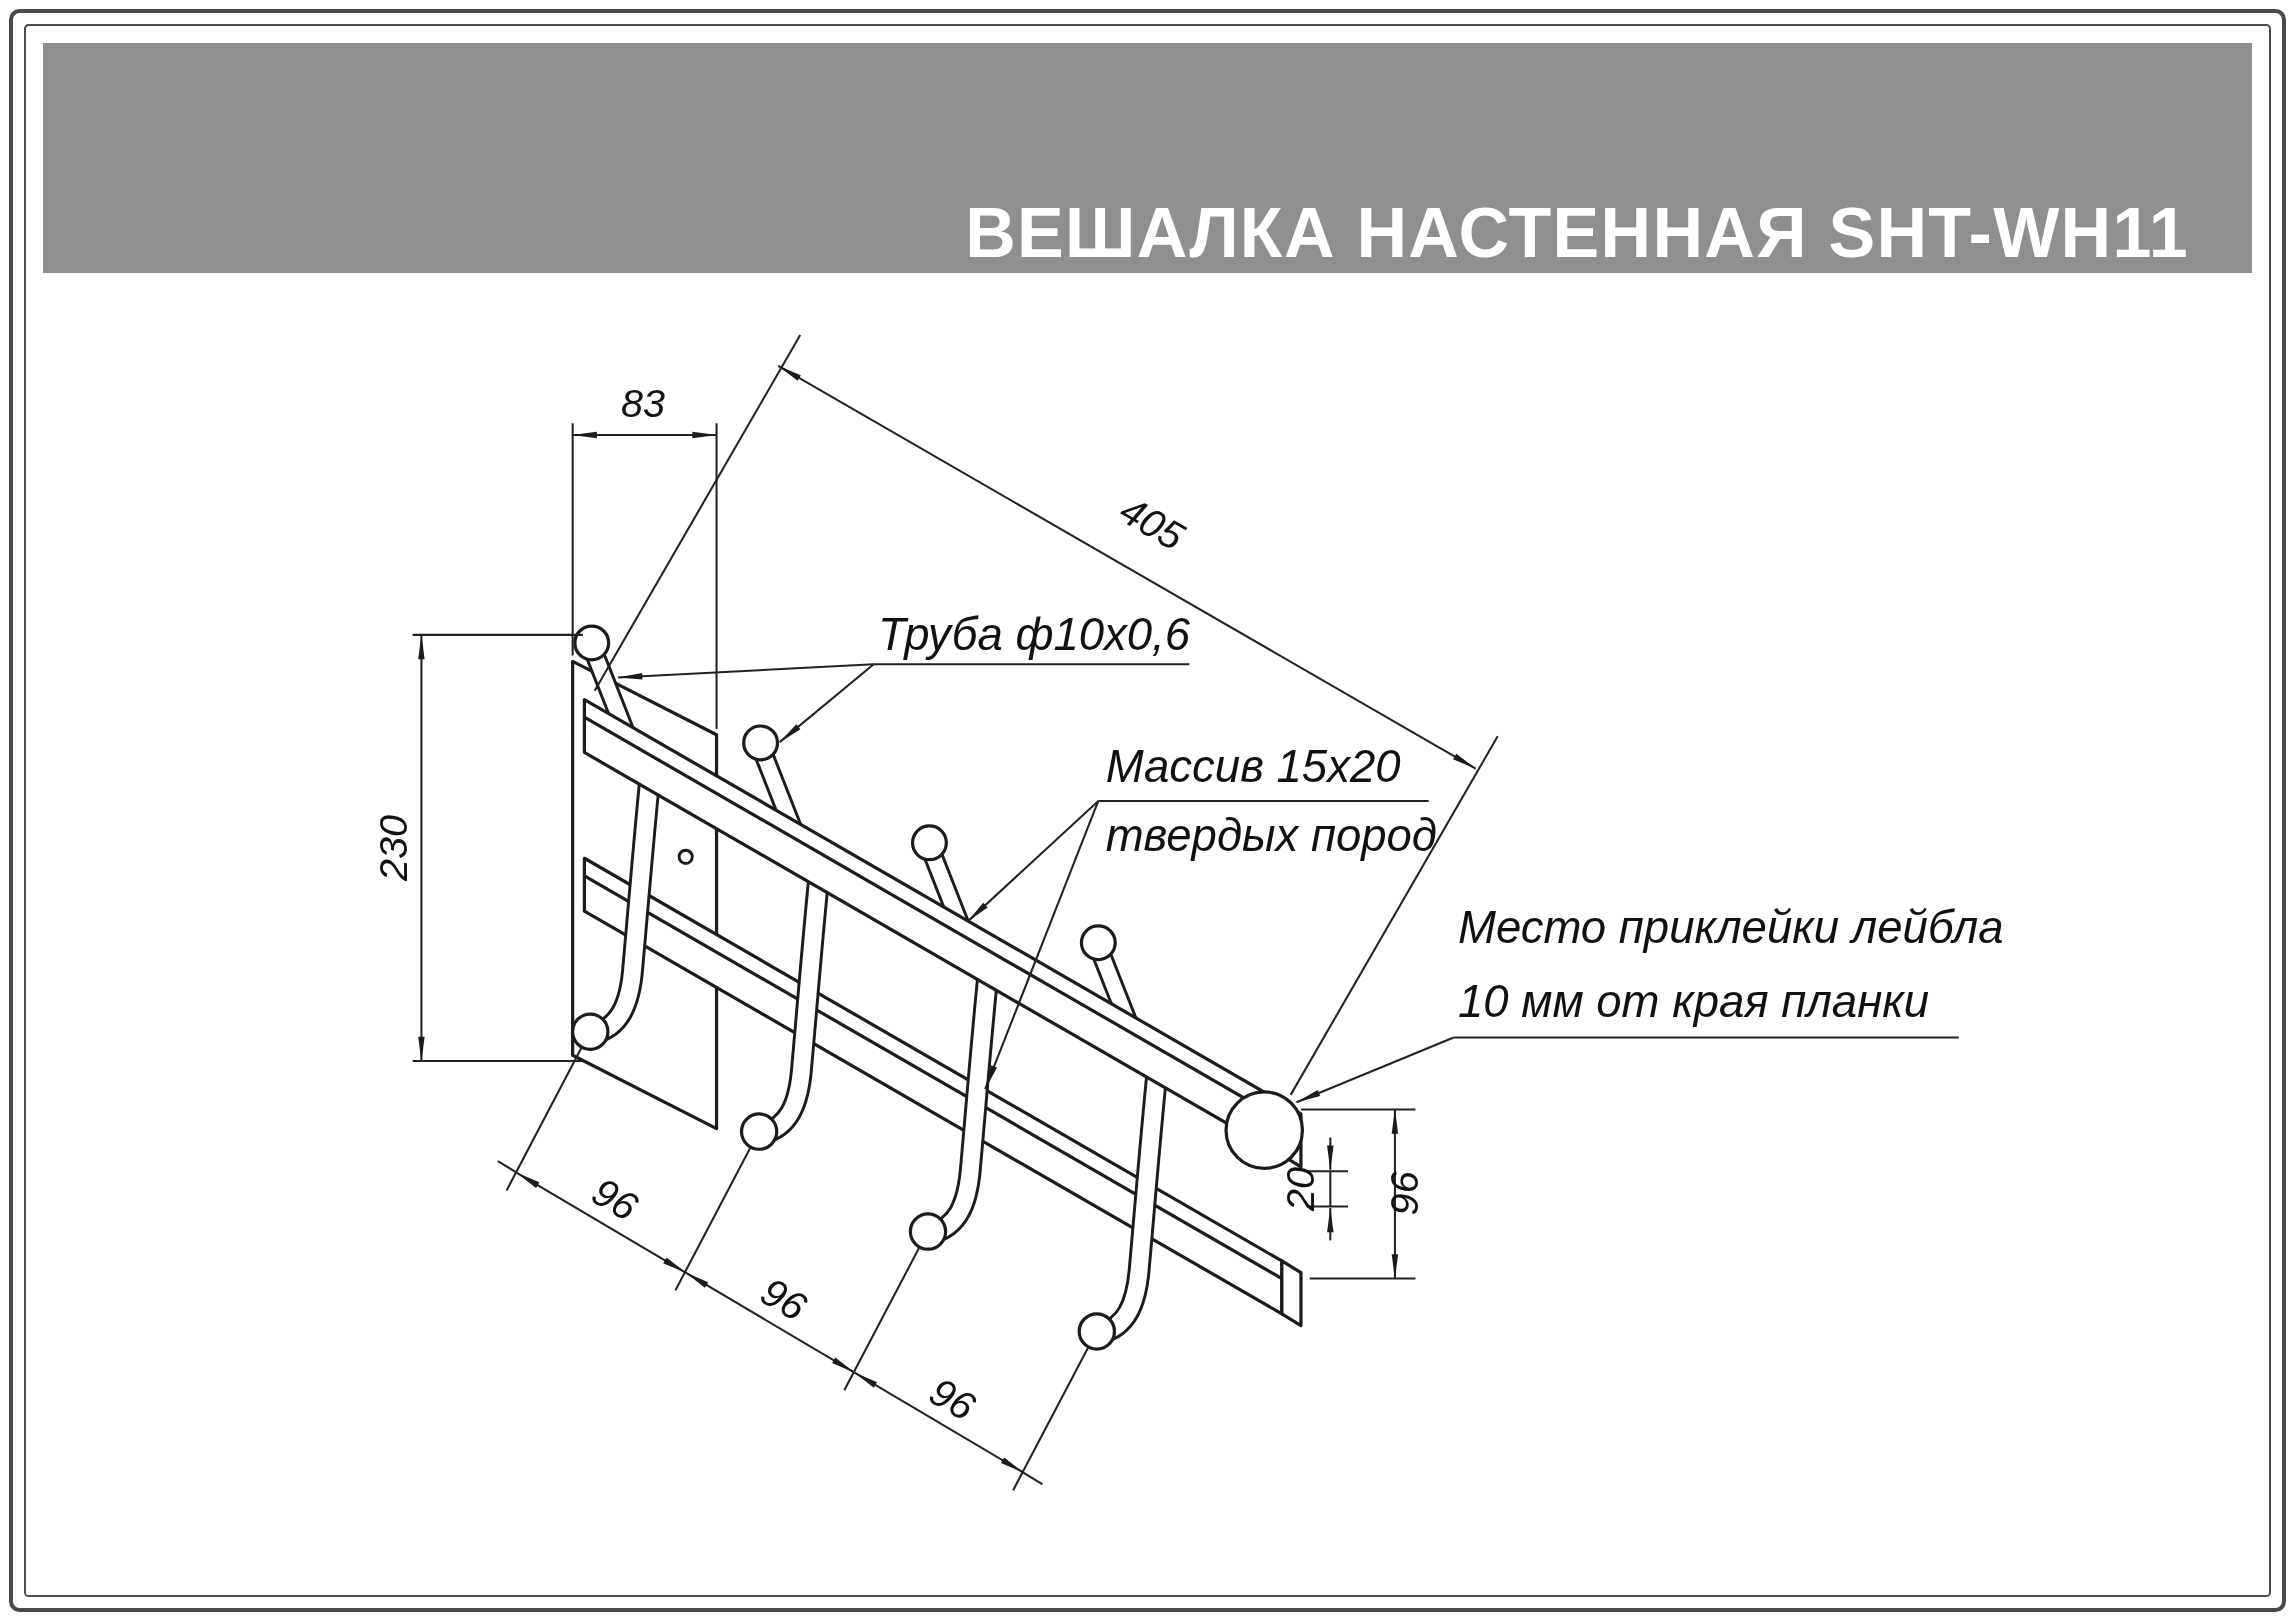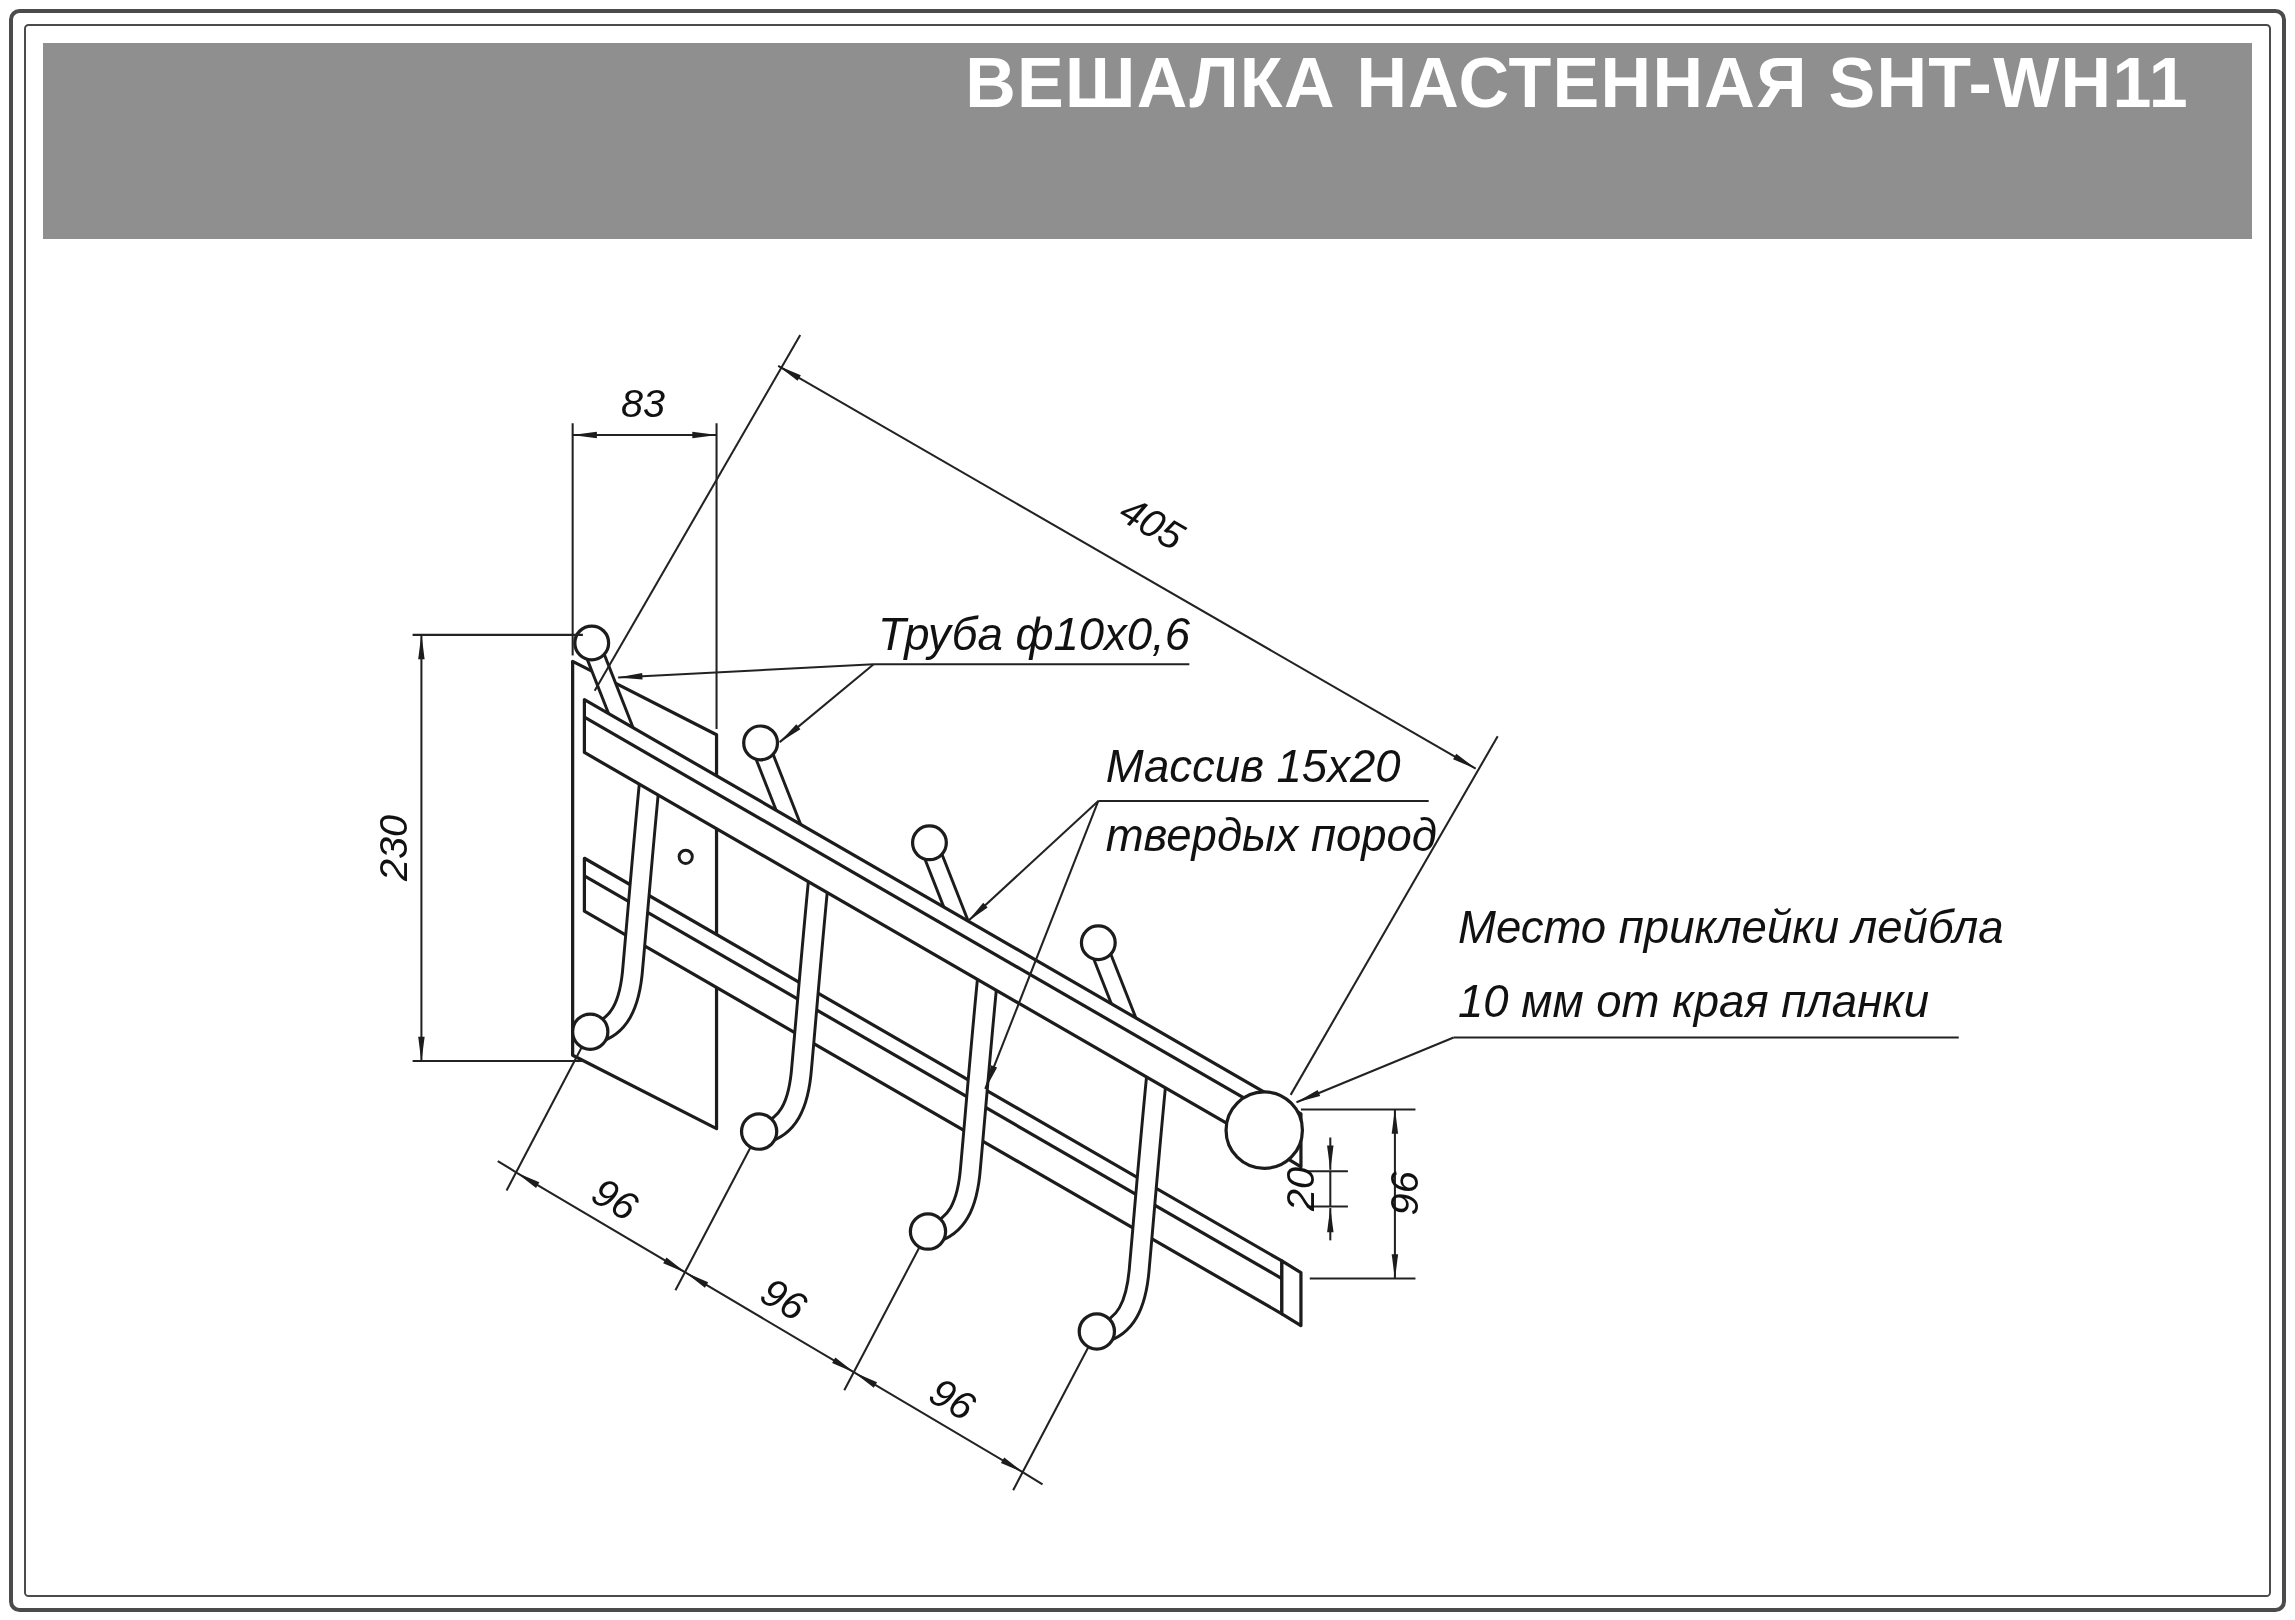--- a/index.html
+++ b/index.html
@@ -9,22 +9,22 @@
   }
   .frame-outer{
     position:absolute;left:9.2px;top:9.2px;right:9.2px;bottom:9.2px;
     border:4.6px solid #4b4b4b;border-radius:10.5px;
   }
   .frame-inner{
     position:absolute;left:24px;top:24px;right:24px;bottom:24px;
     border:2px solid #4b4b4b;border-radius:4.6px;
   }
   .title-bar{
-    position:absolute;left:43px;top:43px;right:43px;height:196px;
-    background:#8f8f8f;display:flex;align-items:flex-start;justify-content:flex-end;
+    position:absolute;left:43px;top:43px;right:43px;height:230px;
+    background:#8f8f8f;display:flex;align-items:flex-end;justify-content:flex-end;
     padding-right:63px;box-sizing:border-box;
   }
   .page-title{
     color:#ffffff;font-weight:bold;font-size:70px;letter-spacing:1.3px;
     font-family:"Liberation Sans",sans-serif;white-space:nowrap;
   }
   svg.drawing{position:absolute;left:0;top:0;width:2295px;height:1621px;}
 
   
   .face{fill:#ffffff;stroke:#1c1c1c;stroke-width:2.2;stroke-linejoin:round;}

